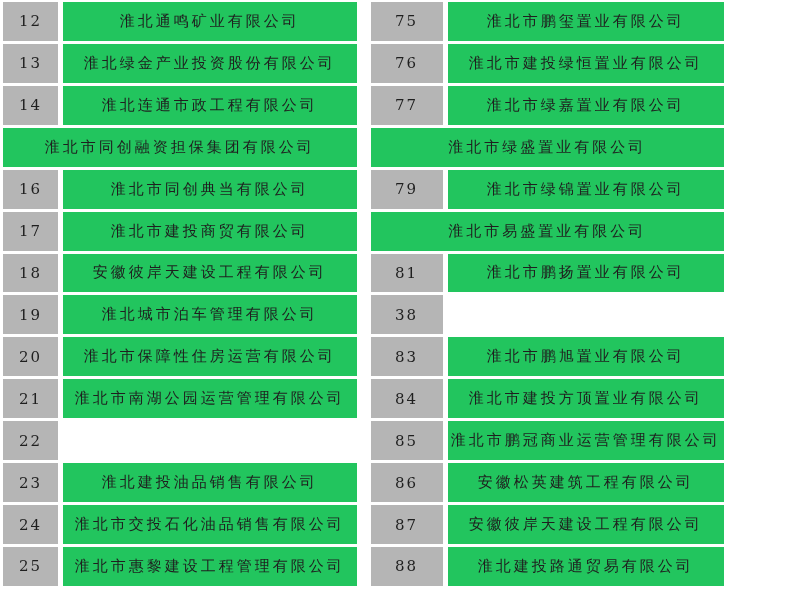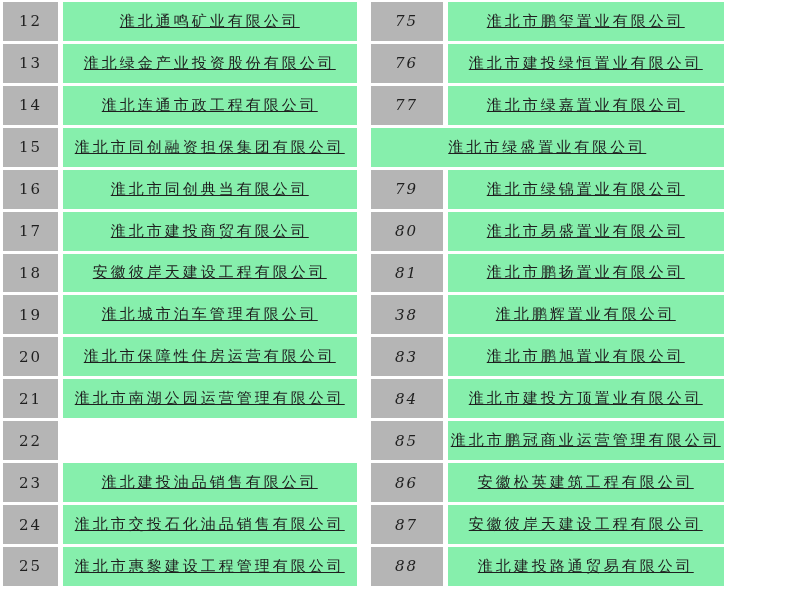--- a/index.html
+++ b/index.html
@@ -33,33 +33,32 @@
     background: #b5b5b5;
     color: #1f1f1f;
     display: flex;
     align-items: center;
     justify-content: center;
     font-size: 15px;
     letter-spacing: 2px;
     flex: 0 0 auto;
   }
   .table-left .num-cell { width: 55px; }
-  .table-right .num-cell { width: 72px; font-style: italic; }
+  .table-right .num-cell { width: 72px; }
   .name-cell {
-    background: #86efac;
+    background: #22c55e;
     color: #1f1f1f;
     flex: 1 1 auto;
     display: flex;
     align-items: center;
     justify-content: center;
     font-size: 15px;
     letter-spacing: 3px;
     white-space: nowrap;
     font-weight: bold;
-    text-decoration: underline;
   }
   .table-left .name-cell { font-weight: normal; }
   .table-right .name-cell { font-weight: normal; }
 </style>
 </head>
 <body>
 
 <div class="page">
   <div class="company-table table-left">
       <div class="trow">
@@ -68,21 +67,20 @@
       </div>
       <div class="trow">
         <div class="num-cell">13</div>
         <div class="name-cell">淮北绿金产业投资股份有限公司</div>
       </div>
       <div class="trow">
         <div class="num-cell">14</div>
         <div class="name-cell">淮北连通市政工程有限公司</div>
       </div>
       <div class="trow">
-        <div class="num-cell">15</div>
         <div class="name-cell">淮北市同创融资担保集团有限公司</div>
       </div>
       <div class="trow">
         <div class="num-cell">16</div>
         <div class="name-cell">淮北市同创典当有限公司</div>
       </div>
       <div class="trow">
         <div class="num-cell">17</div>
         <div class="name-cell">淮北市建投商贸有限公司</div>
       </div>
@@ -132,30 +130,28 @@
         <div class="name-cell">淮北市绿嘉置业有限公司</div>
       </div>
       <div class="trow">
         <div class="name-cell">淮北市绿盛置业有限公司</div>
       </div>
       <div class="trow">
         <div class="num-cell">79</div>
         <div class="name-cell">淮北市绿锦置业有限公司</div>
       </div>
       <div class="trow">
-        <div class="num-cell">80</div>
         <div class="name-cell">淮北市易盛置业有限公司</div>
       </div>
       <div class="trow">
         <div class="num-cell">81</div>
         <div class="name-cell">淮北市鹏扬置业有限公司</div>
       </div>
       <div class="trow">
         <div class="num-cell">38</div>
-        <div class="name-cell">淮北鹏辉置业有限公司</div>
       </div>
       <div class="trow">
         <div class="num-cell">83</div>
         <div class="name-cell">淮北市鹏旭置业有限公司</div>
       </div>
       <div class="trow">
         <div class="num-cell">84</div>
         <div class="name-cell">淮北市建投方顶置业有限公司</div>
       </div>
       <div class="trow">

